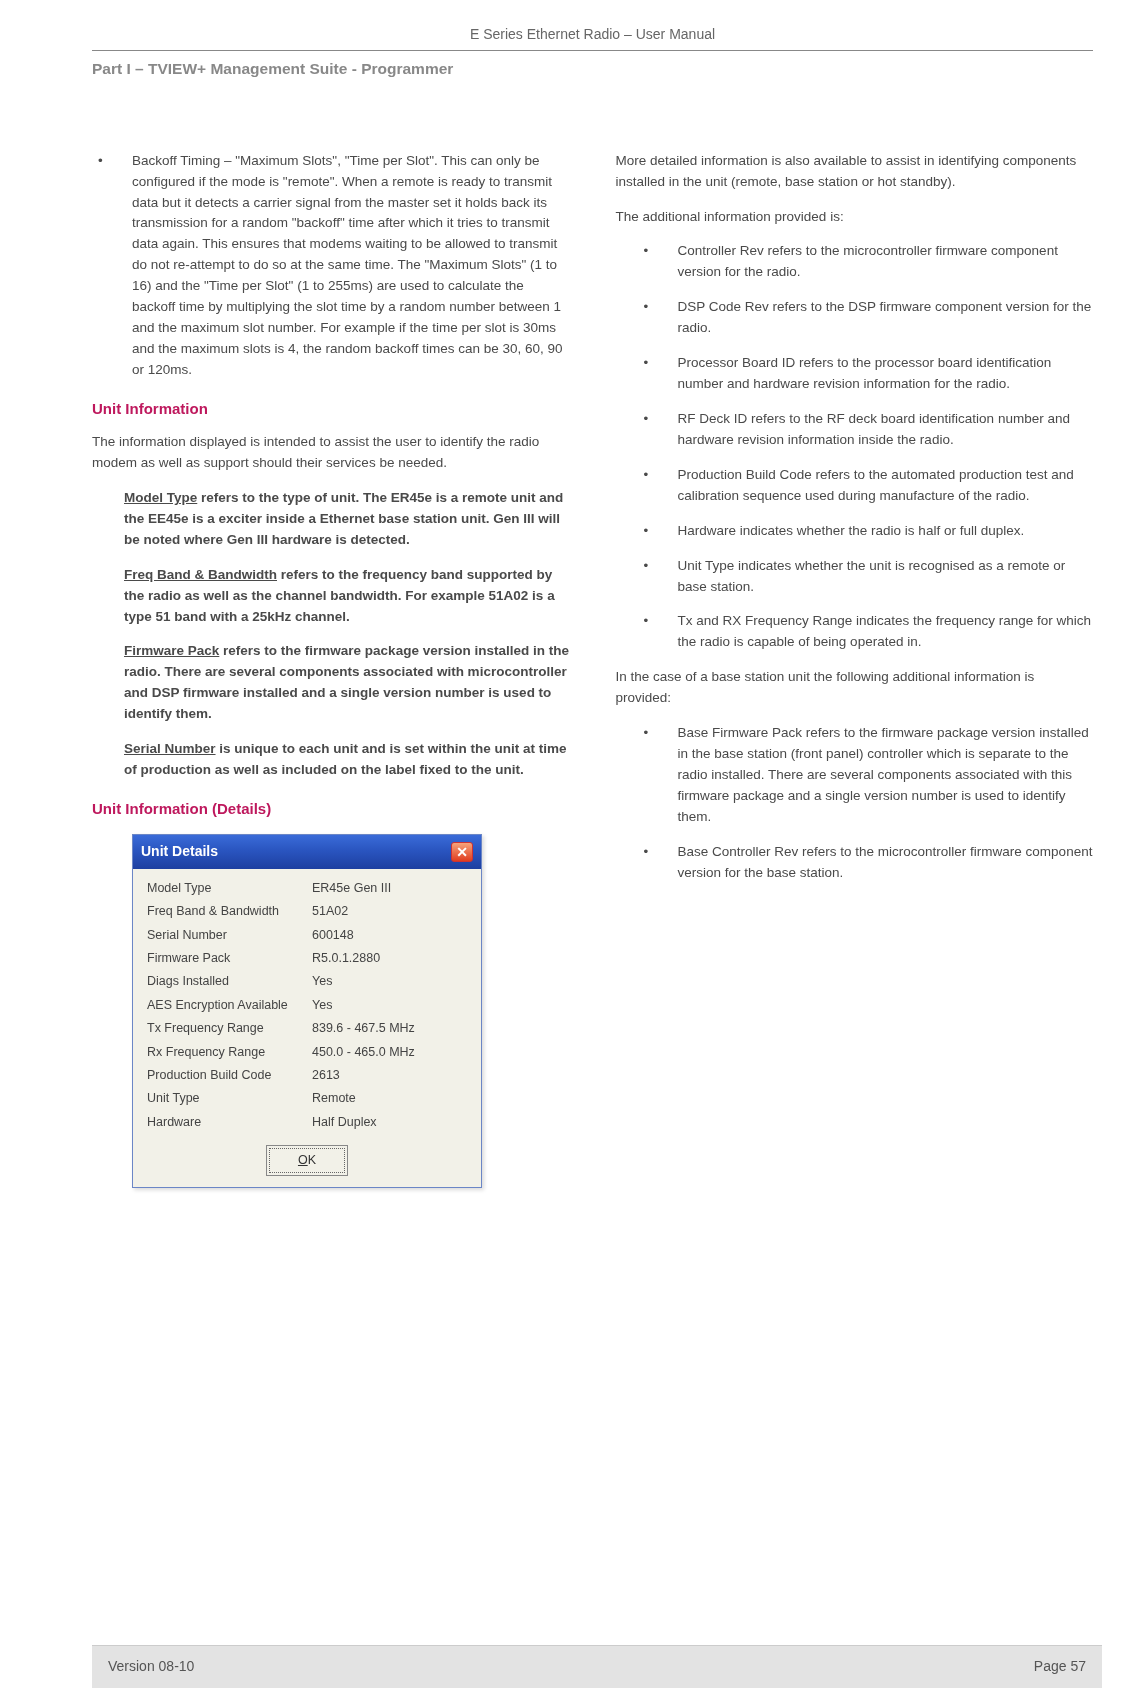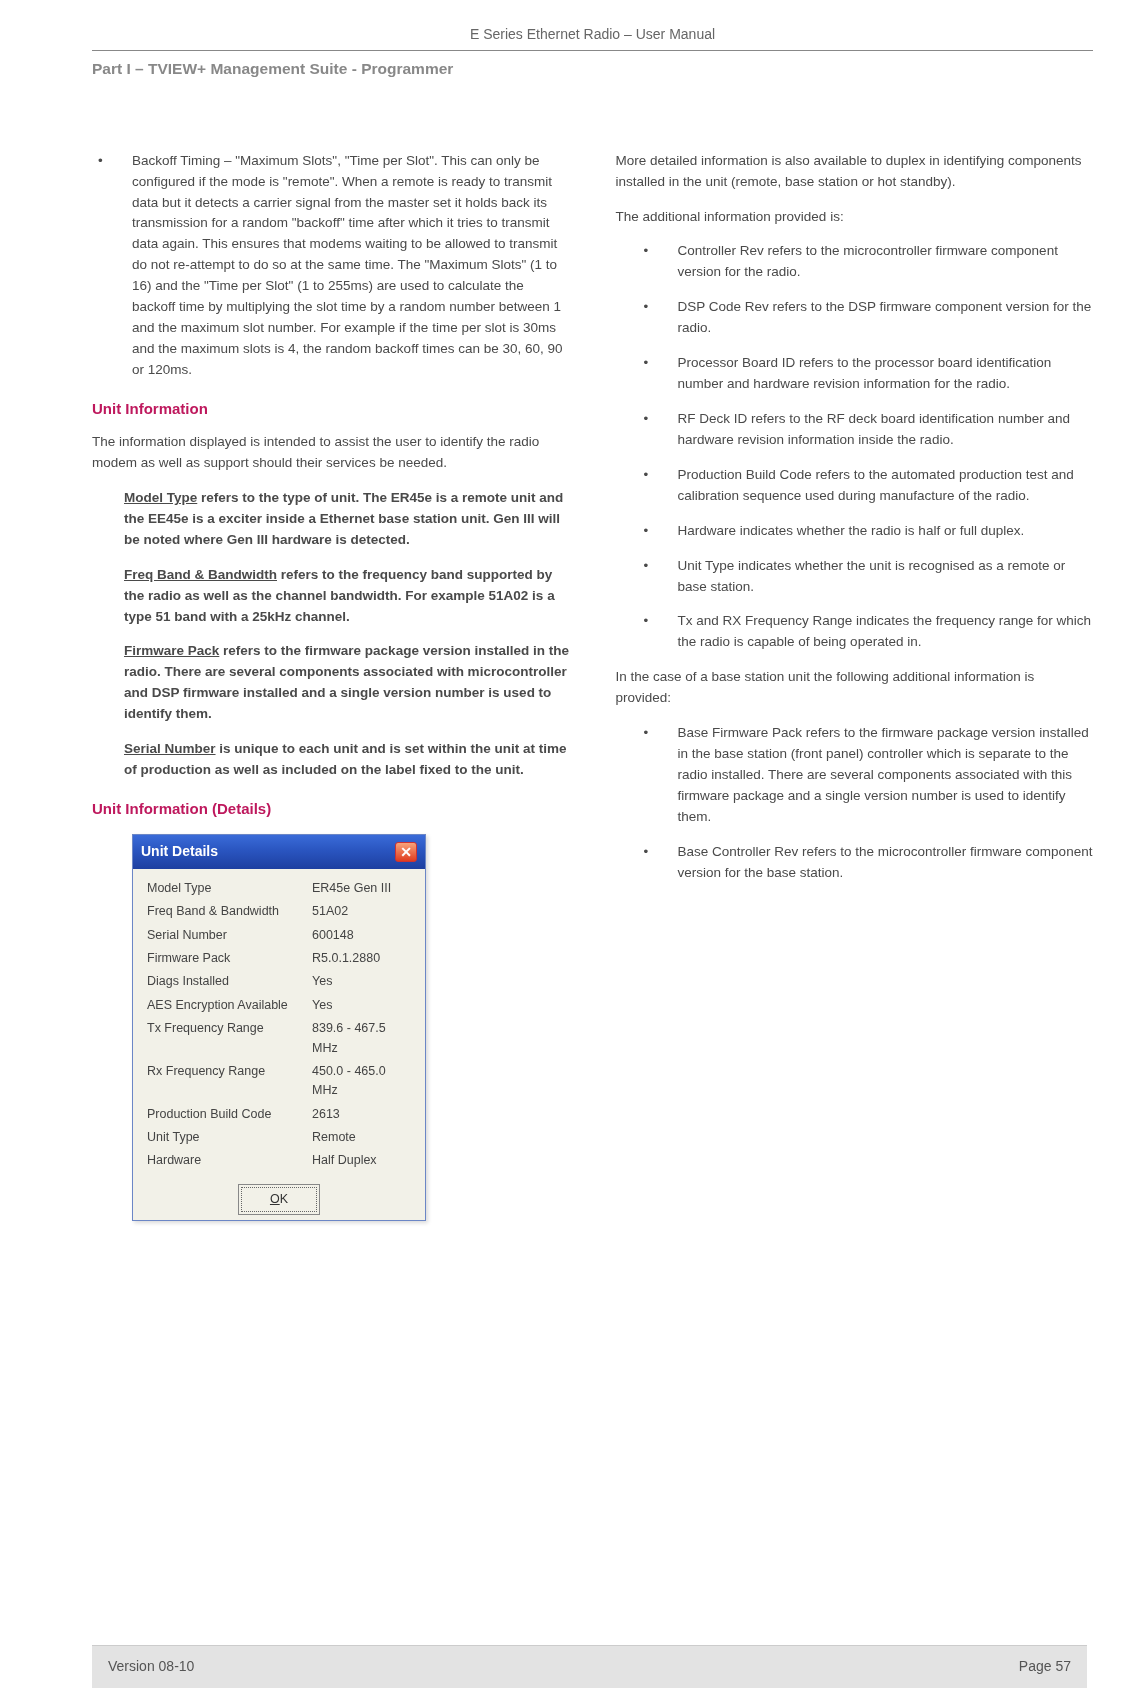--- a/index.html
+++ b/index.html
@@ -60,21 +60,21 @@
     margin: 16px 0 12px 0;
   }
   .para { margin-bottom: 14px; }
   .indent-block { padding-left: 32px; }
   .def { margin-bottom: 14px; font-weight: bold; }
   .uline { text-decoration: underline; }
   .sub-bullets { padding-left: 22px; }
   .sub-bullets .bullet-row .bullet-mark { width: 40px; }
   .dialog-wrap {
     margin: 14px 0 0 40px;
-    width: 294px;
+    width: 350px;
     border: 1px solid #6b86c6;
     background: #f2f1e8;
     font-family: Tahoma, Arial, sans-serif;
     font-size: 12.5px;
     color: #444;
     box-shadow: 2px 2px 4px rgba(0,0,0,0.15);
   }
   .dialog-title {
     background: linear-gradient(to bottom, #3a6bd8, #2a55c0 45%, #1d3fa0);
     color: #fff;
@@ -98,38 +98,38 @@
     font-weight: bold;
     font-size: 14px;
     line-height: 1;
   }
   .dialog-body { padding: 10px 14px 4px 14px; }
   .dlg-row { display: flex; margin-bottom: 4px; }
   .dlg-label { width: 165px; }
   .dlg-val { flex: 1; }
   .dialog-btnrow {
     text-align: center;
-    padding: 8px 0 8px 0;
+    padding: 8px 0 14px 0;
   }
   .ok-btn {
     display: inline-block;
     border: 1px dotted #666;
     outline: 1px solid #888;
     outline-offset: 2px;
     background: #f2f1e8;
     padding: 2px 28px;
     font-size: 12.5px;
     color: #333;
   }
   .ok-btn .uline-letter { text-decoration: underline; }
   .footer {
     position: absolute;
     bottom: 0;
     left: 92px;
-    right: 54px;
+    right: 39px;
     background: #e3e3e3;
     display: flex;
     justify-content: space-between;
     padding: 10px 16px;
     font-size: 14px;
     color: #555;
     border-top: 1px solid #ccc;
   }
 </style>
 </head>
@@ -223,21 +223,21 @@
             </div>
         </div>
         <div class="dialog-btnrow">
           <span class="ok-btn"><span class="uline-letter">O</span><span>K</span></span>
         </div>
       </div>
 
     </div>
 
     <div class="col">
-      <div class="para">More detailed information is also available to duplex in identifying components installed in the unit (remote, base station or hot standby).</div>
+      <div class="para">More detailed information is also available to assist in identifying components installed in the unit (remote, base station or hot standby).</div>
       <div class="para">The additional information provided is:</div>
 
       <div class="sub-bullets">
         <div class="bullet-row">
             <div class="bullet-mark">•</div>
             <div class="bullet-text">Controller Rev refers to the microcontroller firmware component version for the radio.</div>
           </div>
         <div class="bullet-row">
             <div class="bullet-mark">•</div>
             <div class="bullet-text">DSP Code Rev refers to the DSP firmware component version for the radio.</div>

